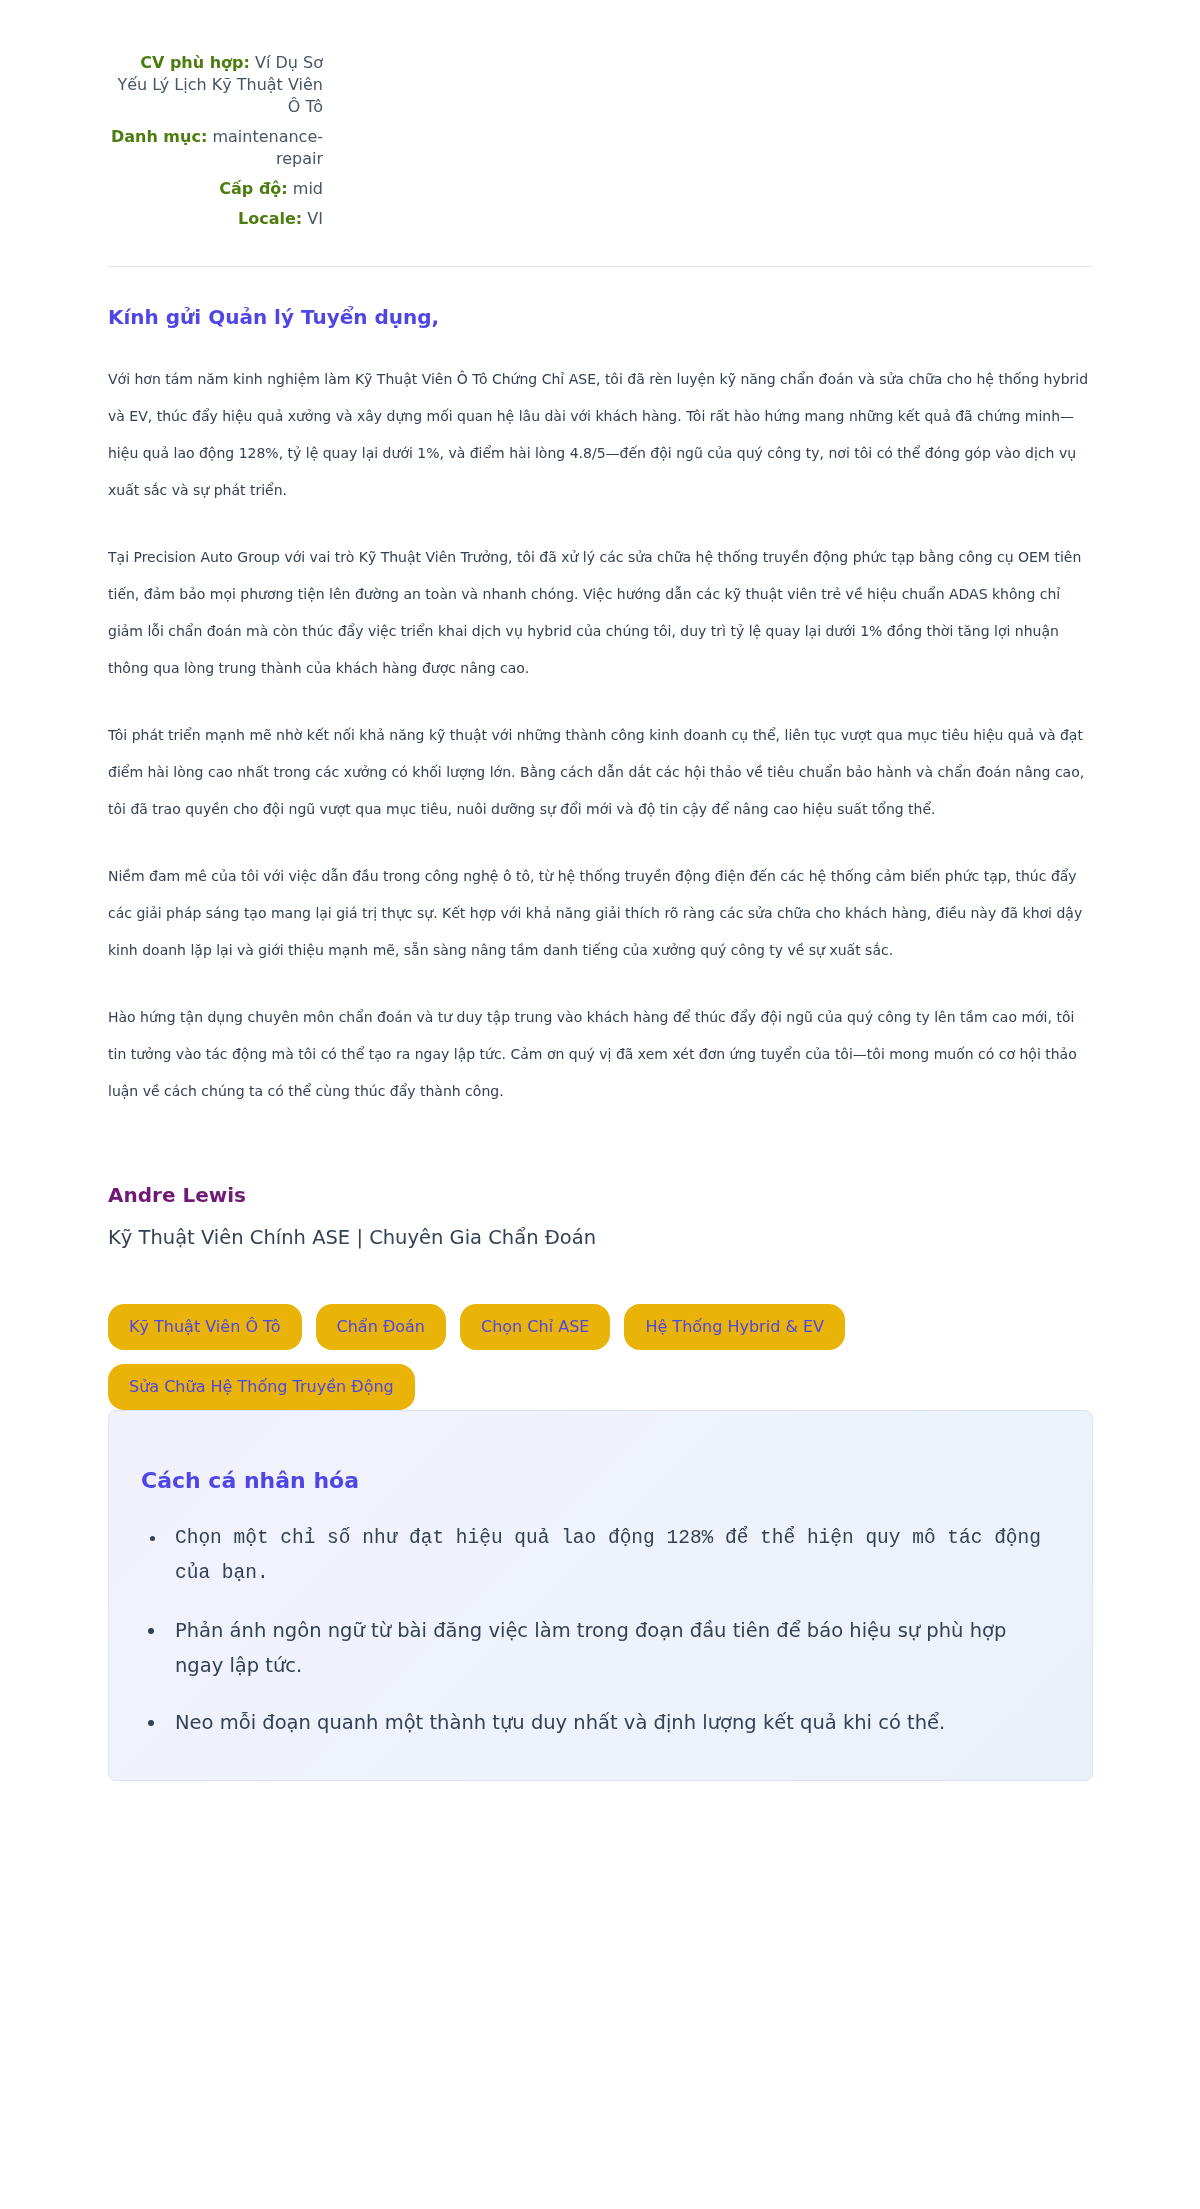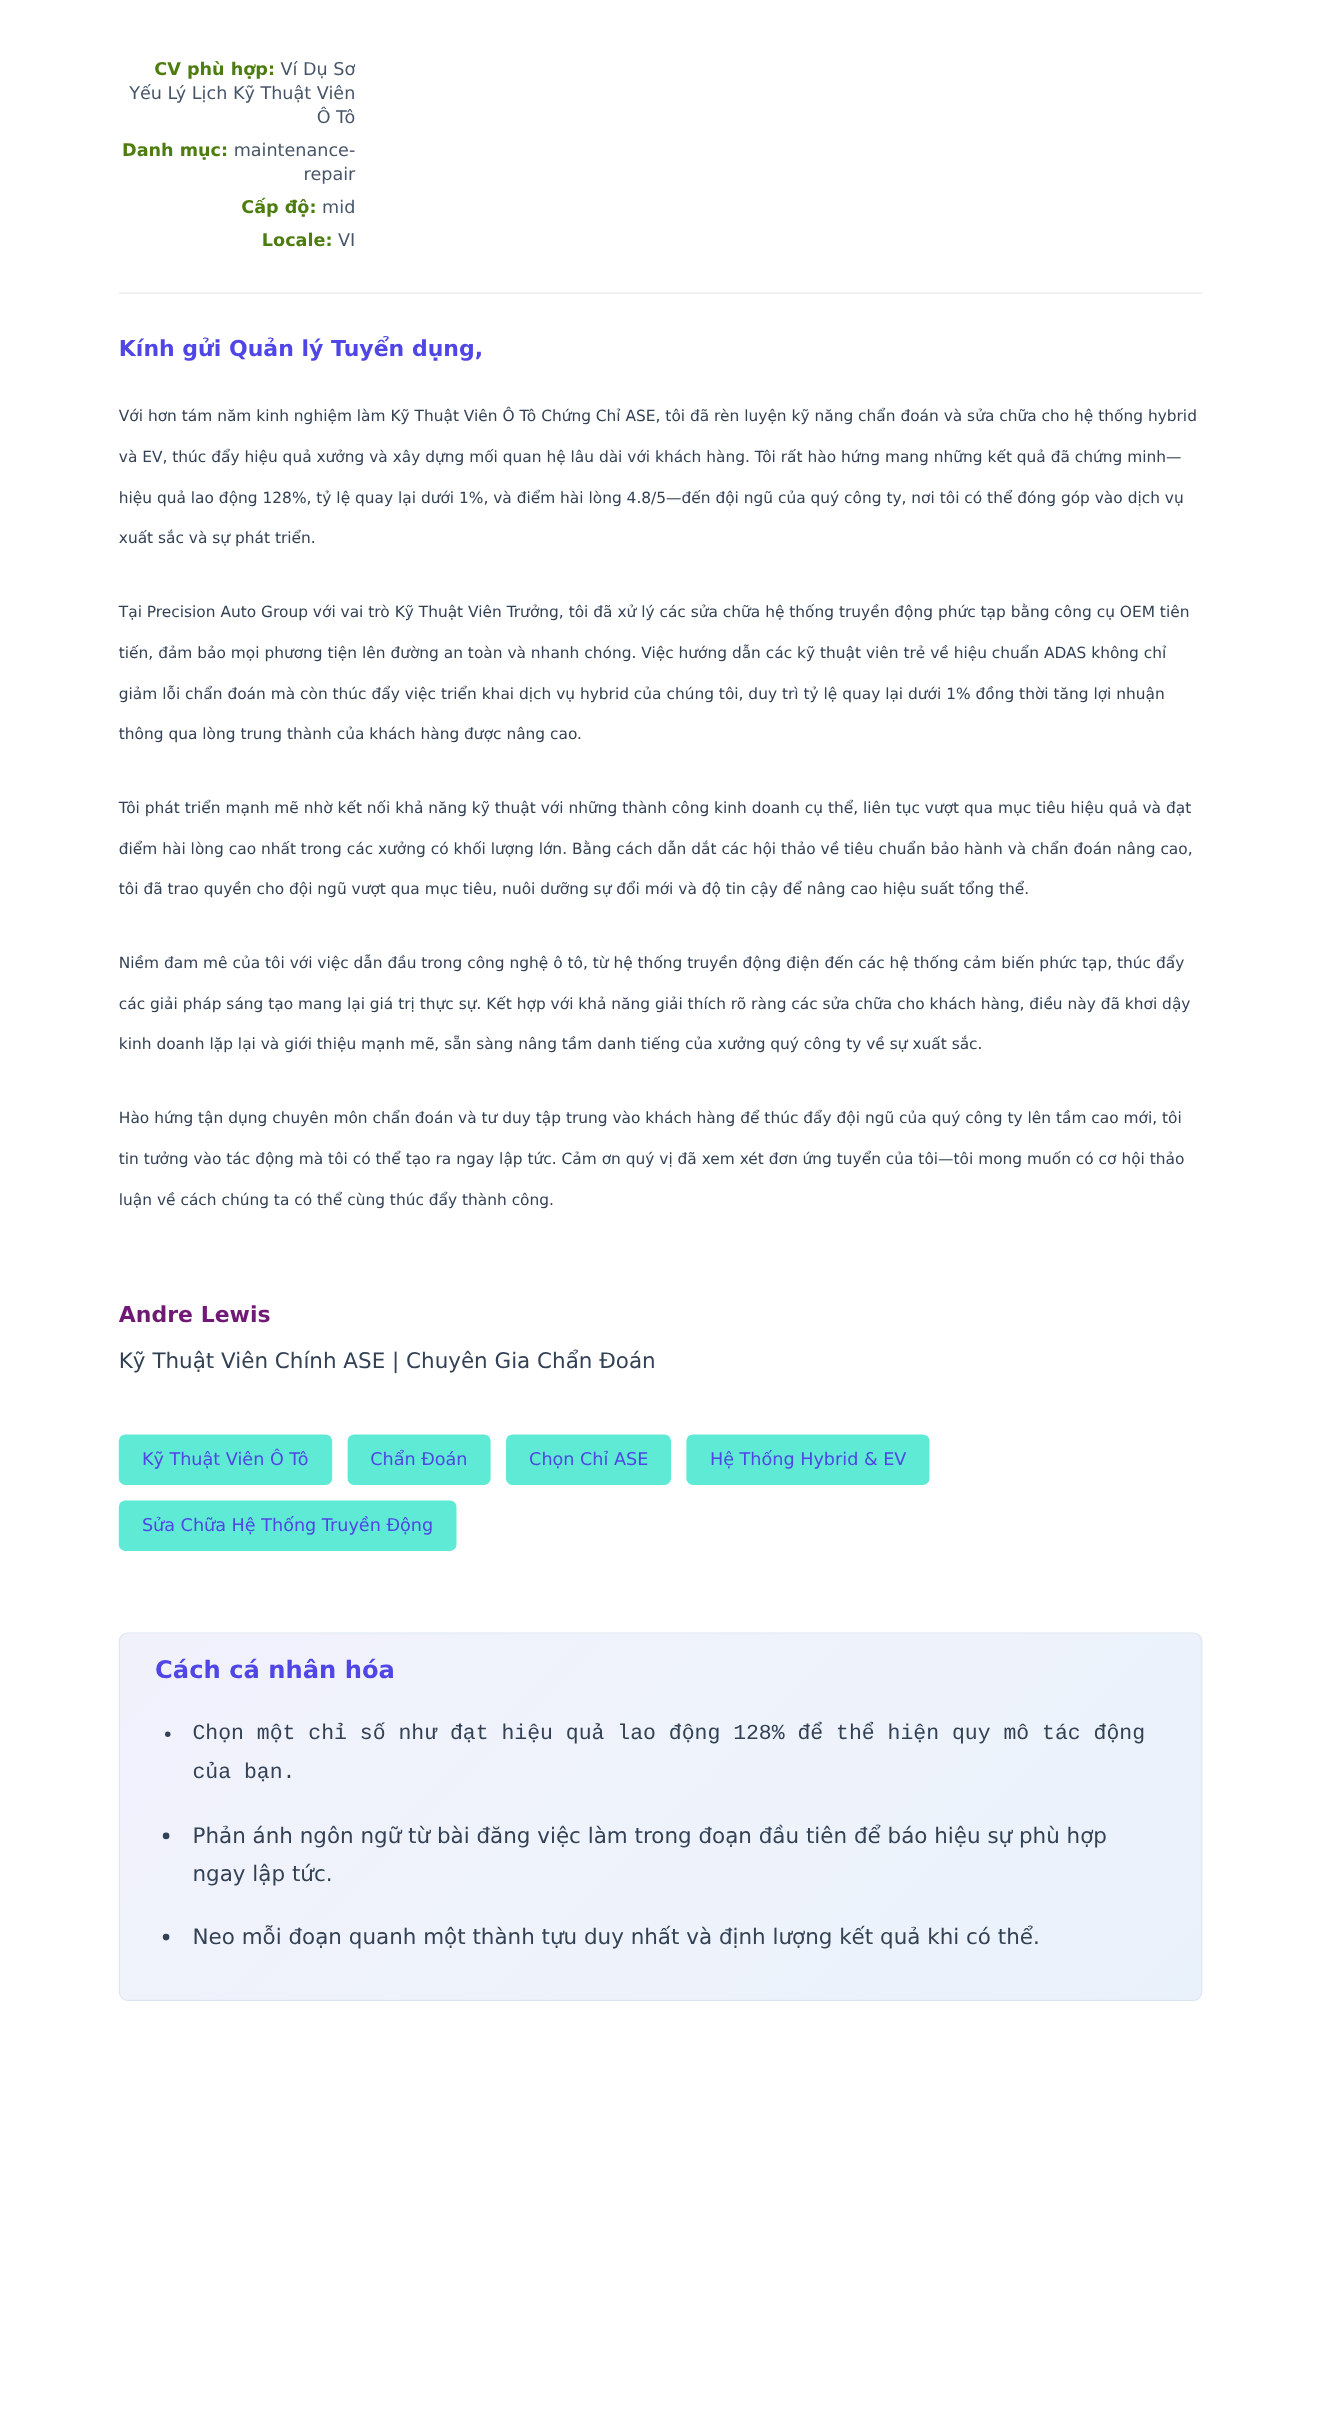--- a/index.html
+++ b/index.html
@@ -85,35 +85,34 @@
   
   .tags {
     margin-top: 52px;
     display: flex;
     flex-wrap: wrap;
     gap: 14px;
     max-width: 800px;
   }
   .tag {
     display: inline-block;
-    background: #5eead4;
+    background: #eab308;
     color: #4f46e5;
     font-size: 16px;
     line-height: 20px;
     padding: 13px 21px;
-    border-radius: 6px;
+    border-radius: 16px;
     white-space: nowrap;
   }
   
   .tips {
-    margin-top: 74px;
     border: 1px solid #dce4f2;
     border-radius: 8px;
     background: linear-gradient(135deg, #f1f1fc 0%, #eef3fb 55%, #e9f1fa 100%);
-    padding: 20px 40px 40px 32px;
+    padding: 56px 40px 40px 32px;
   }
   .tips-title {
     font-size: 22px;
     line-height: 28px;
     font-weight: 700;
     color: #4f46e5;
   }
   .tips-list {
     margin-top: 26px;
     padding-left: 26px;

